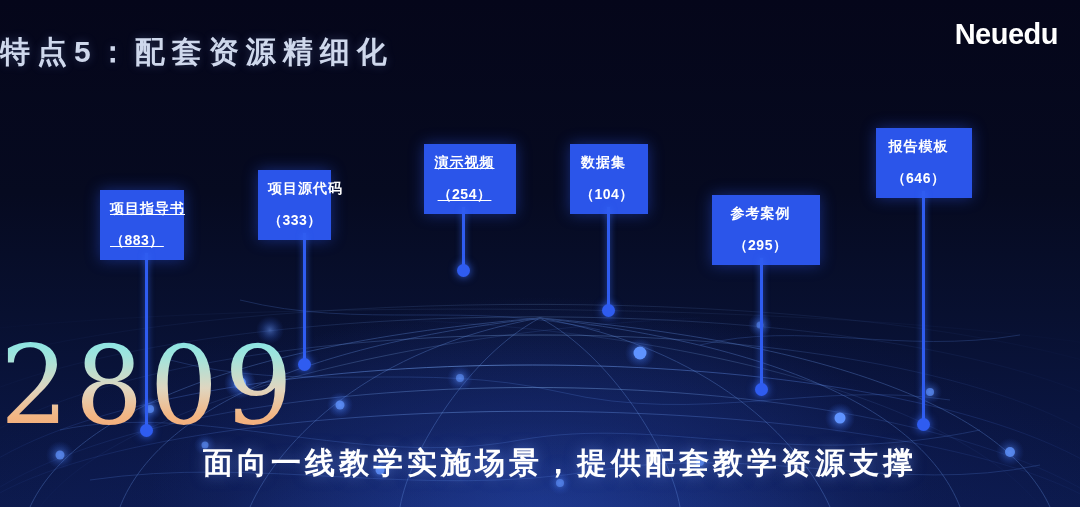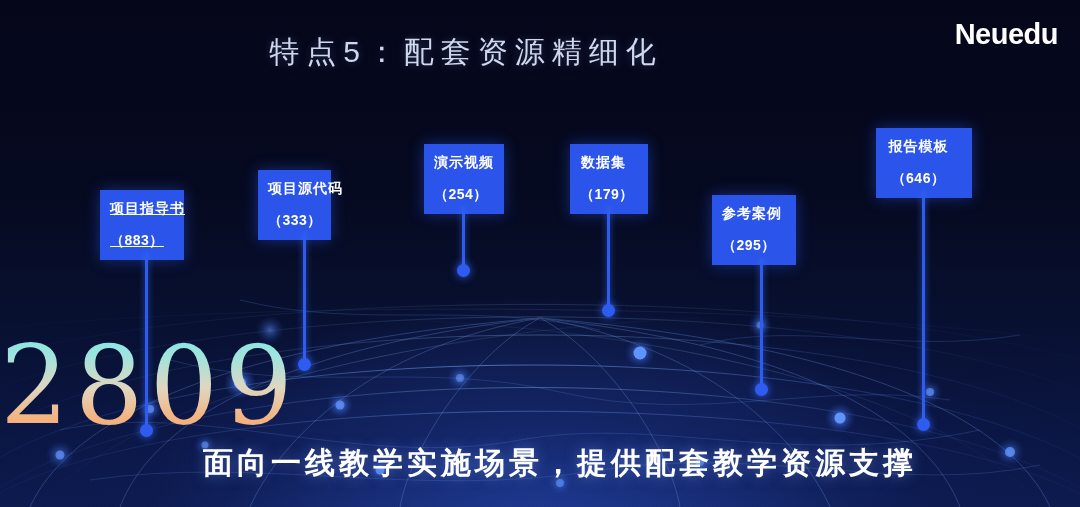--- a/index.html
+++ b/index.html
@@ -20,25 +20,24 @@
       radial-gradient(ellipse 560px 300px at 50% 100%, rgba(52,96,220,0.42) 0%, rgba(8,12,40,0) 70%),
       linear-gradient(180deg,#05061a 0%, #060a20 38%, #081030 62%, #0a1540 82%, #0c1a4c 100%);
   }
 
   
   #net { position:absolute; left:0; top:0; width:1080px; height:507px; }
 
   
   .slide-title {
     position:absolute; left:0; top:32px; width:932px;
-    text-align:center;
     color:#cfd8ec;
     font-size:30px;
     letter-spacing:7px;
-    font-weight:400;
+    font-weight:700;
     text-shadow:0 0 10px rgba(150,180,255,0.25);
     white-space:nowrap;
   }
   .brand-logo {
     position:absolute; right:22px; top:18px;
     color:#ffffff;
     font-size:29px;
     font-weight:700;
     letter-spacing:-0.5px;
   }
@@ -218,39 +217,39 @@
   <div class="callout" style="left:258px; top:170px;">
     <div class="box" style="width:73px;">
       <div class="cap">项目源代码</div>
       <div class="num">（333）</div>
     </div>
     <div class="stem" style="left:45px; top:63px; height:130px;"></div>
     <div class="knob" style="left:40px; top:188px;"></div>
   </div>
 
   <div class="callout" style="left:424px; top:144px;">
-    <div class="box" style="width:80px;">
+    <div class="box" style="width:92px;text-decoration:underline;">
       <div class="cap">演示视频</div>
       <div class="num">（254）</div>
     </div>
     <div class="stem" style="left:38px; top:63px; height:62px;"></div>
     <div class="knob" style="left:33px; top:120px;"></div>
   </div>
 
   <div class="callout" style="left:570px; top:144px;">
     <div class="box" style="width:78px;">
       <div class="cap">数据集</div>
-      <div class="num">（179）</div>
+      <div class="num">（104）</div>
     </div>
     <div class="stem" style="left:37px; top:63px; height:102px;"></div>
     <div class="knob" style="left:32px; top:160px;"></div>
   </div>
 
   <div class="callout" style="left:712px; top:195px;">
-    <div class="box" style="width:84px;">
+    <div class="box" style="width:108px;">
       <div class="cap">参考案例</div>
       <div class="num">（295）</div>
     </div>
     <div class="stem" style="left:48px; top:63px; height:130px;"></div>
     <div class="knob" style="left:43px; top:188px;"></div>
   </div>
 
   <div class="callout" style="left:876px; top:128px;">
     <div class="box" style="width:96px;">
       <div class="cap">报告模板</div>

